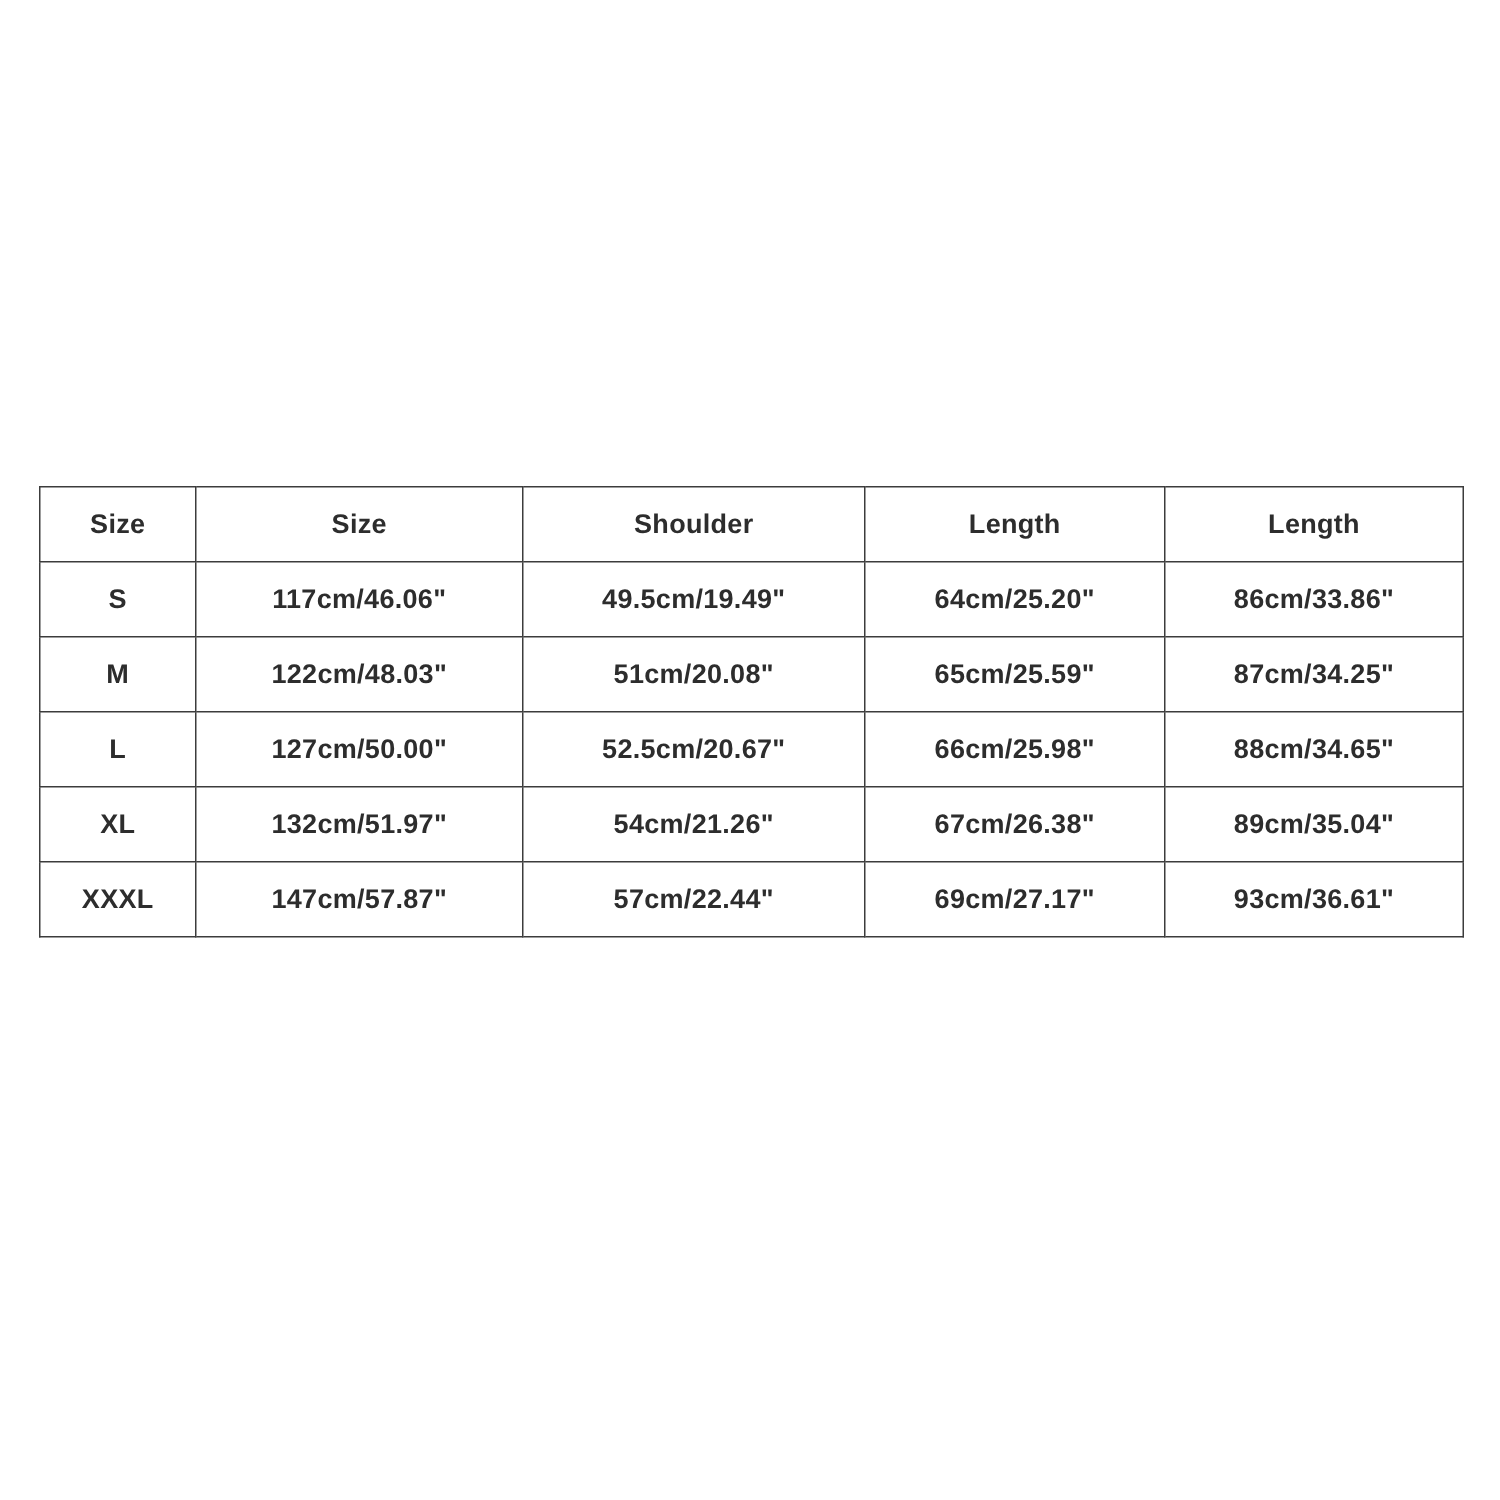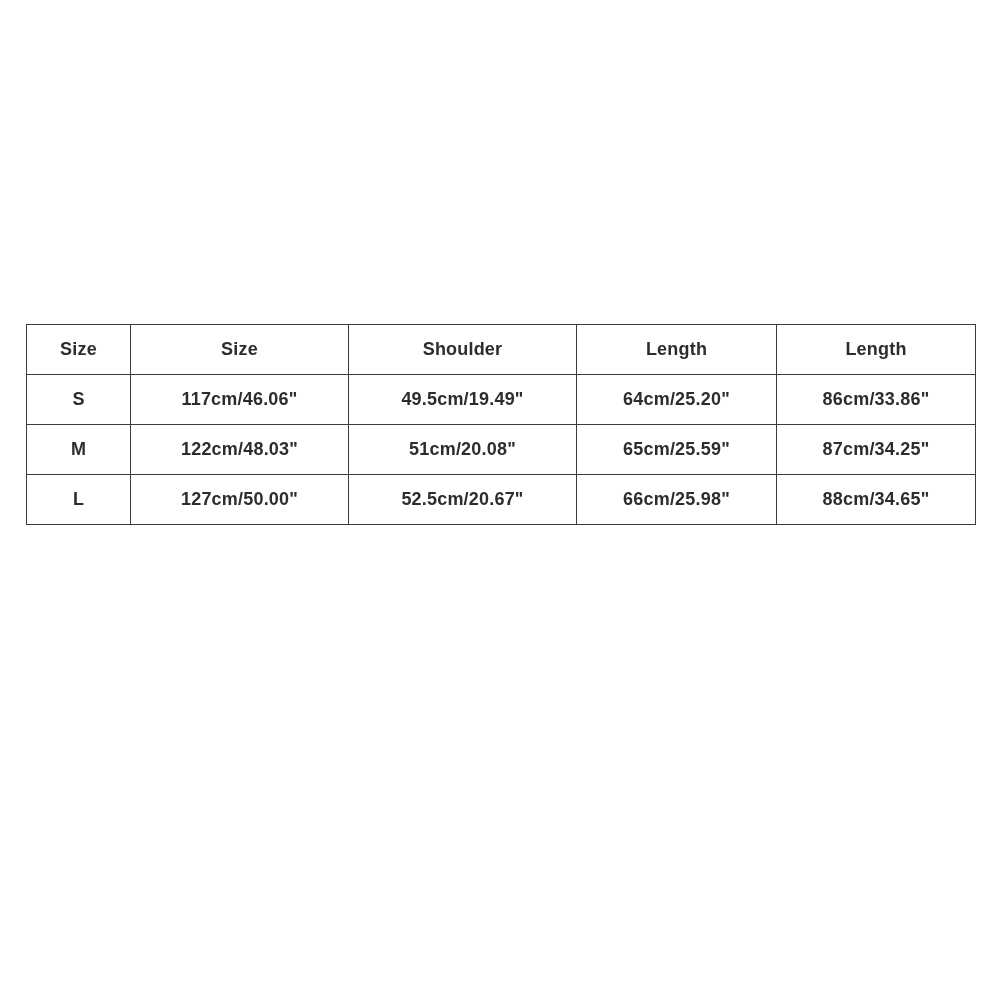--- a/index.html
+++ b/index.html
@@ -84,16 +84,30 @@
           <td>65cm/25.59"</td>
           <td>87cm/34.25"</td>
         </tr>
         <tr>
           <td>L</td>
           <td>127cm/50.00"</td>
           <td>52.5cm/20.67"</td>
           <td>66cm/25.98"</td>
           <td>88cm/34.65"</td>
         </tr>
+        <tr>
+          <td>XL</td>
+          <td>132cm/51.97"</td>
+          <td>54cm/21.26"</td>
+          <td>67cm/26.38"</td>
+          <td>89cm/35.04"</td>
+        </tr>
+        <tr>
+          <td>XXXL</td>
+          <td>147cm/57.87"</td>
+          <td>57cm/22.44"</td>
+          <td>69cm/27.17"</td>
+          <td>93cm/36.61"</td>
+        </tr>
       </tbody>
     </table>
   </div>
 </div>
 
 </body></html>

